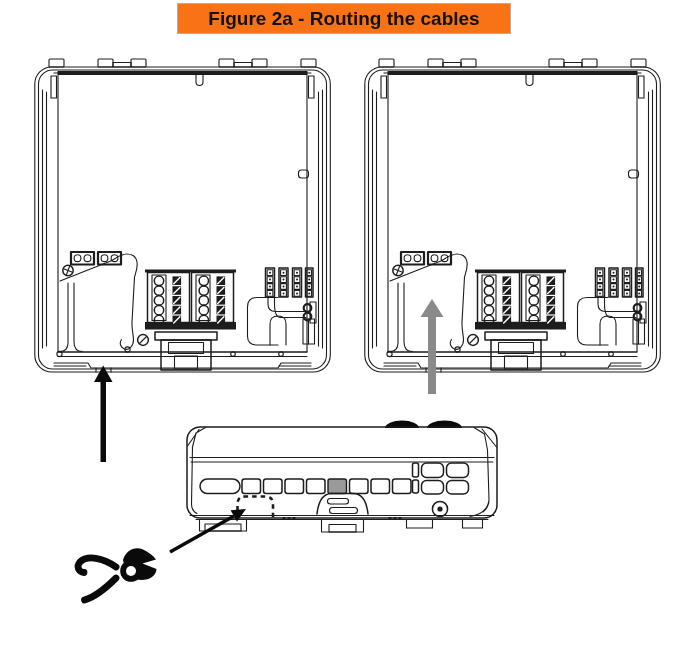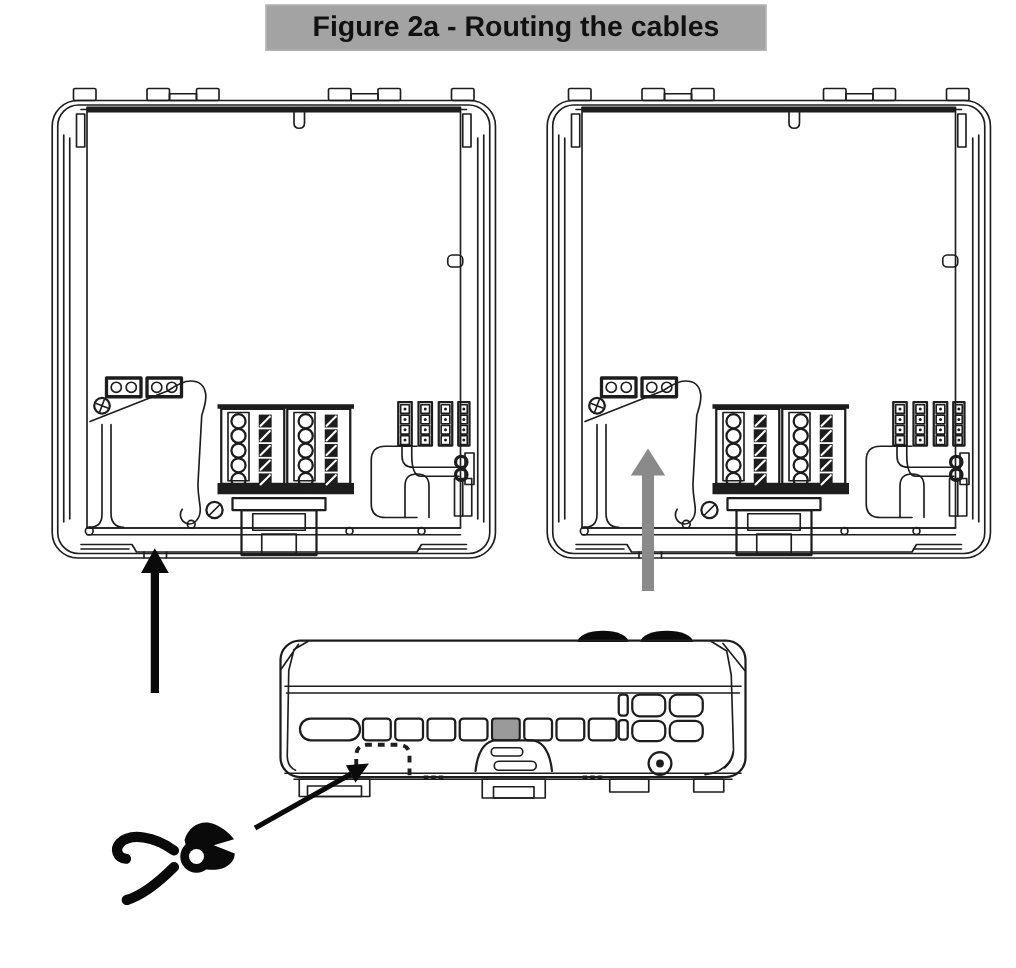--- a/index.html
+++ b/index.html
@@ -1,19 +1,19 @@
 <!DOCTYPE html>
 <html style="--line: #1d1d1d; --background: #ffffff; --arrow-black: #0a0a0a; --arrow-gray: #8a8a8a; --knockout-slot-fill: #9a9a9a; --title-border: #b0b0b0;"><head>
 <meta charset="utf-8">
 <style>
   html,body{margin:0;padding:0;background:#fff;}
   .stage{position:relative;width:677px;height:645px;background:var(--background,#fff);overflow:hidden;
          font-family:"Liberation Sans", sans-serif;}
   .title-box{position:absolute;left:177px;top:3px;width:332px;height:29px;line-height:29px;
-             text-align:center;border:1px solid var(--title-border,#b0b0b0);background:#a3a3a3;
+             text-align:center;border:1px solid var(--title-border,#b0b0b0);background:#f97316;
              font-weight:bold;font-size:19px;color:#111;letter-spacing:0px;}
   svg{position:absolute;left:0;top:0;}
   .ln{fill:none;stroke:var(--line,#1d1d1d);stroke-width:1.1;stroke-linecap:round;stroke-linejoin:round;}
   .ln2{fill:none;stroke:var(--line,#1d1d1d);stroke-width:1.5;stroke-linecap:round;stroke-linejoin:round;}
   .ln3{fill:none;stroke:var(--line,#1d1d1d);stroke-width:2.2;stroke-linecap:round;stroke-linejoin:round;}
   .fl{fill:var(--line,#1d1d1d);stroke:none;}
   .wd{stroke:#ffffff;stroke-width:1.4;fill:none;stroke-linecap:round;}
   .blackfill{fill:var(--arrow-black,#0a0a0a);stroke:none;}
   .grayfill{fill:var(--arrow-gray,#8a8a8a);stroke:none;}
   .knock{fill:var(--knockout-slot-fill,#9a9a9a);stroke:var(--line,#1d1d1d);stroke-width:1.4;}

